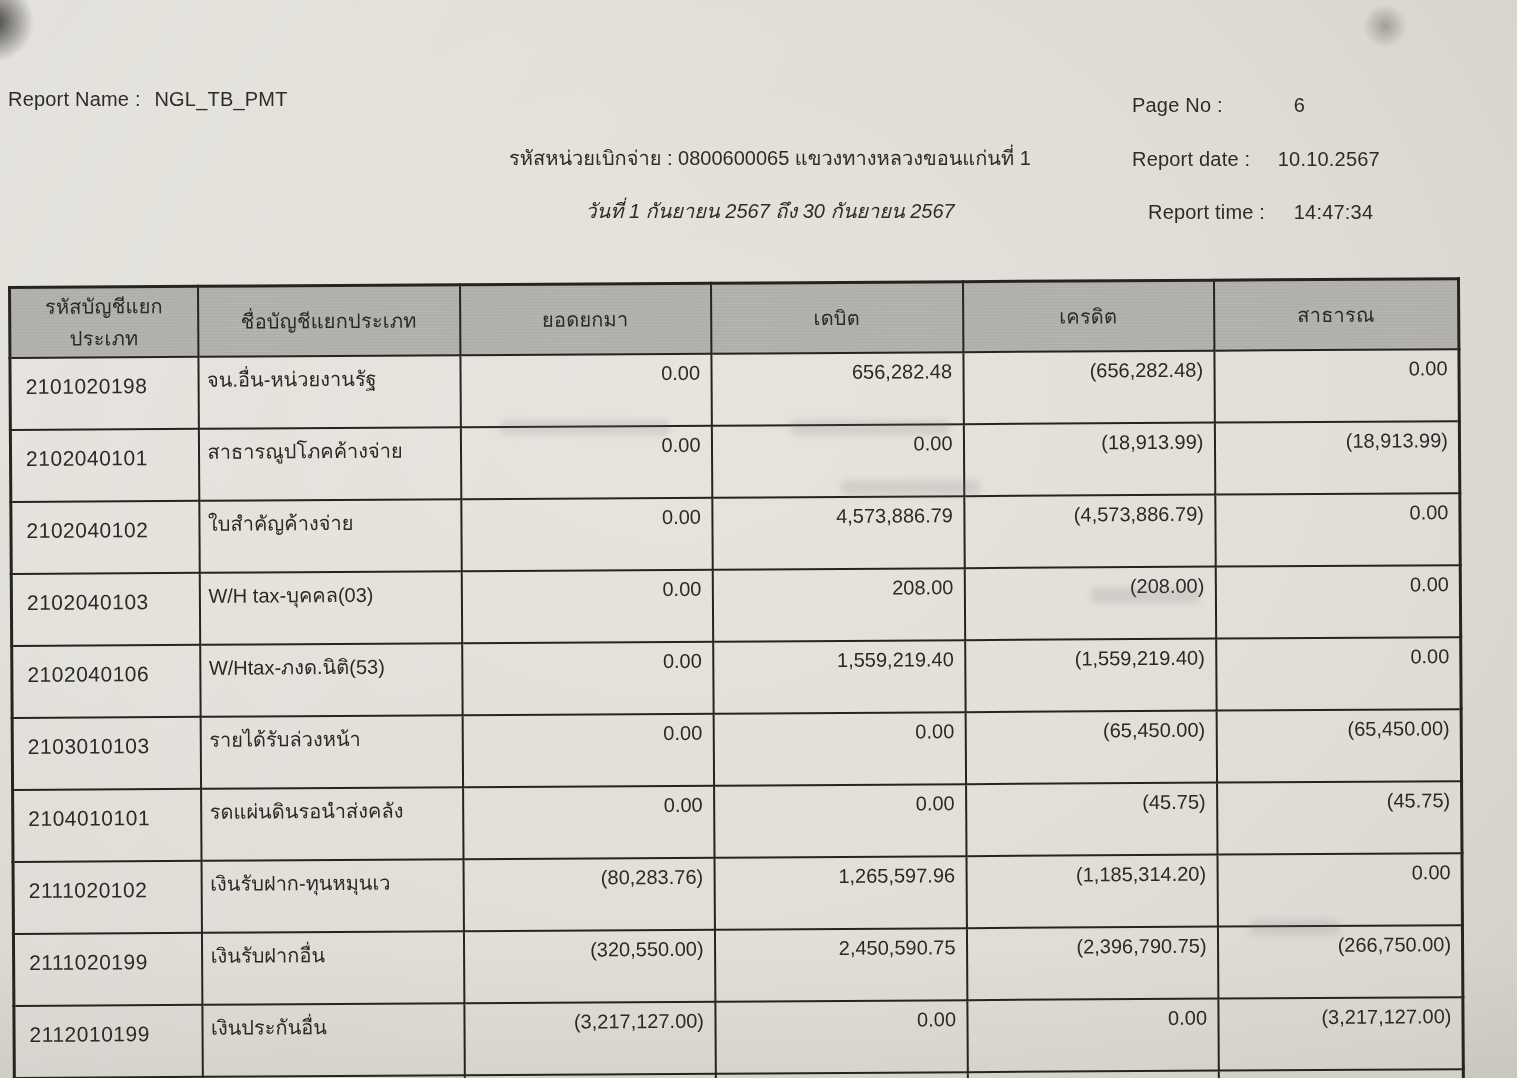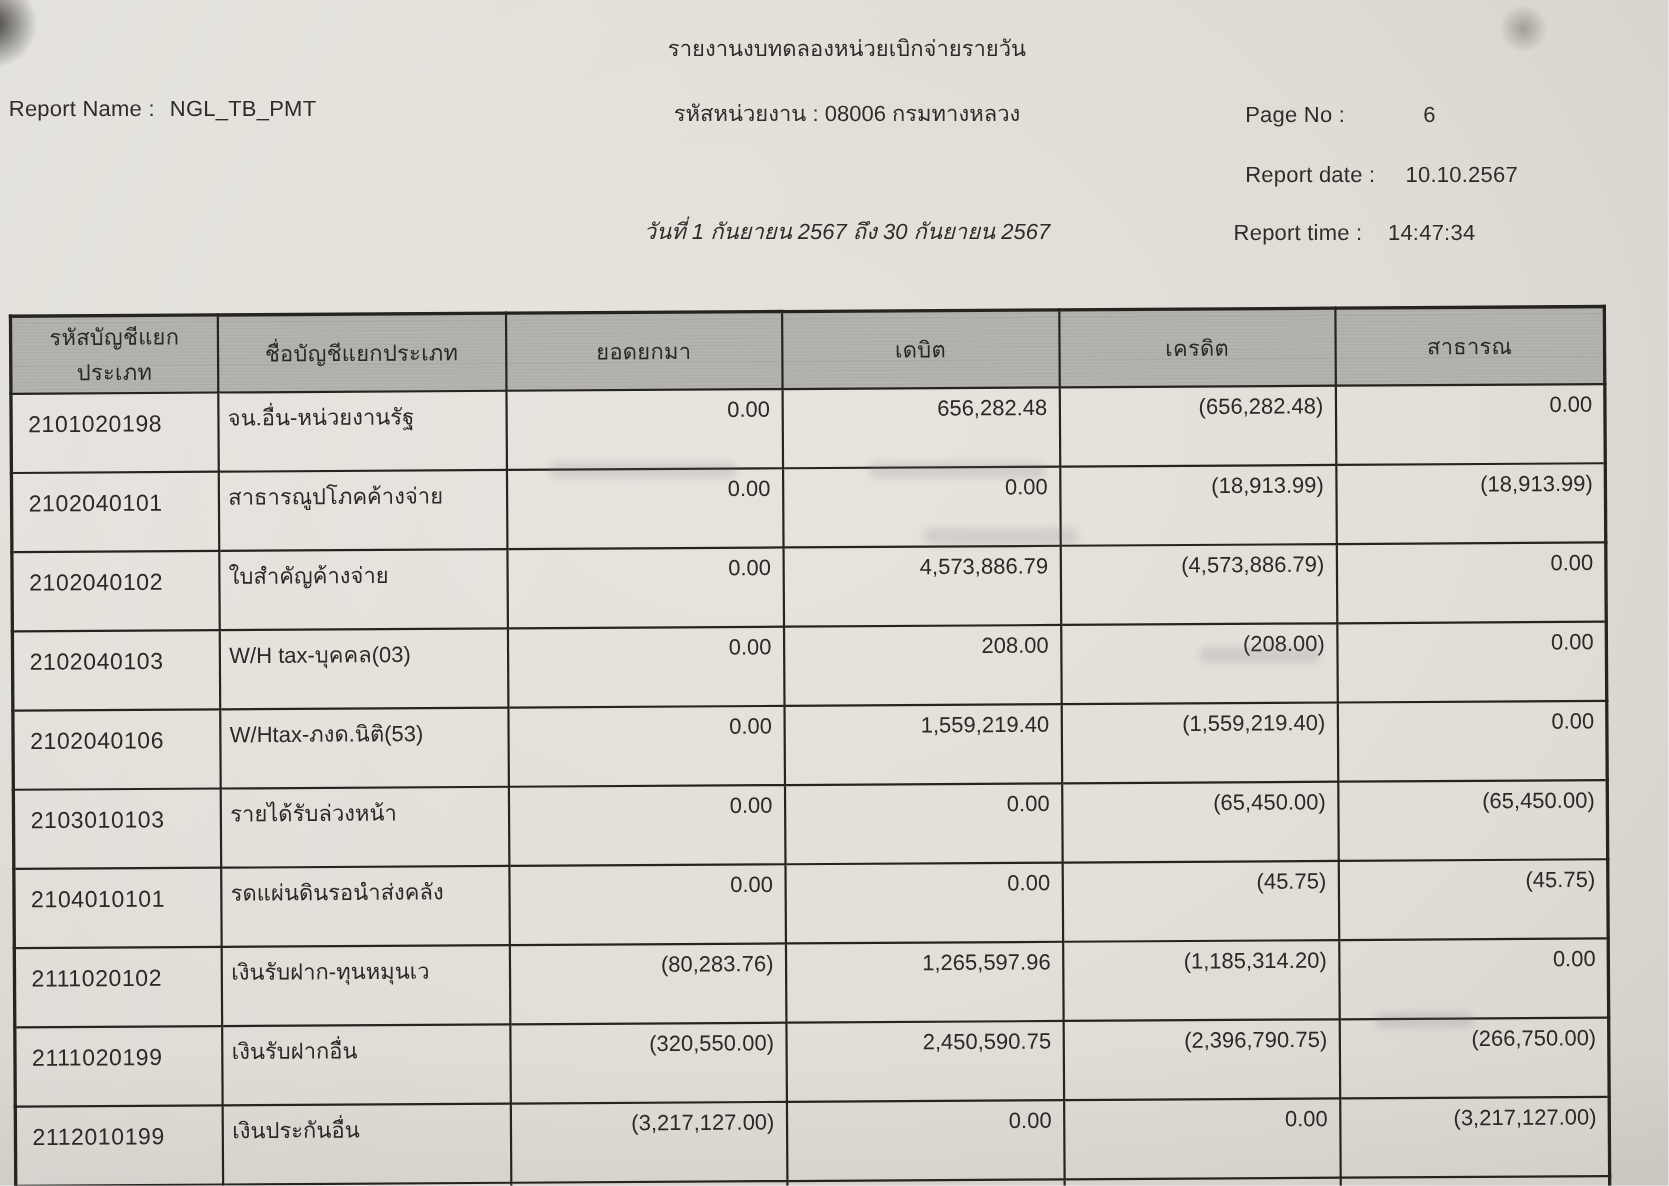--- a/index.html
+++ b/index.html
@@ -56,34 +56,33 @@
 <body>
 
 <div class="photo">
 
   <div class="line" style="left:8px;top:85px;">
     <span>Report Name :</span>
     <span style="margin-left:8px;margin-top:16px;">NGL_TB_PMT</span>
   </div>
 
   <div class="center-col" style="top:0;height:240px;">
-    <div class="cline" style="top:31px;">รายงานงบทดลองหน่วยเบิกจ่ายรายวัน</div>
-    <div class="cline" style="top:90px;">รหัสหน่วยงาน : 08006 กรมทางหลวง</div>
+    <div class="cline" style="top:144px;">รหัสหน่วยเบิกจ่าย : 0800600065 แขวงทางหลวงขอนแก่นที่ 1</div>
     <div class="cline" style="top:197px;font-style:italic;">วันที่ 1 กันยายน 2567 ถึง 30 กันยายน 2567</div>
   </div>
 
   <div class="line" style="left:1132px;top:91px;">
     <span class="rlabel">Page No :</span>
     <span class="rvalue" style="margin-left:28px;">6</span>
   </div>
   <div class="line" style="left:1132px;top:145px;">
     <span class="rlabel">Report date :</span>
     <span class="rvalue">10.10.2567</span>
   </div>
-  <div class="line" style="left:1116px;top:198px;text-align:center;">
+  <div class="line" style="left:1148px;top:198px;">
     <span class="rlabel">Report time :</span>
     <span class="rvalue">14:47:34</span>
   </div>
 
   <div class="table-wrap">
     <table>
       <colgroup>
         <col style="width:188px">
           <col style="width:262px">
           <col style="width:251px">

